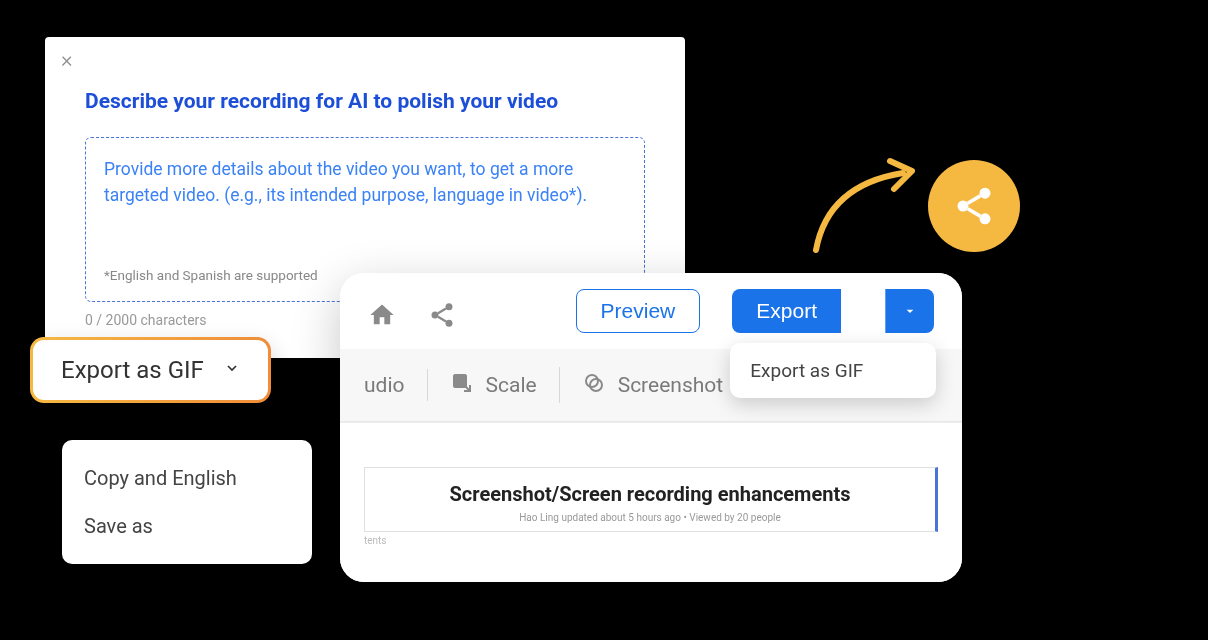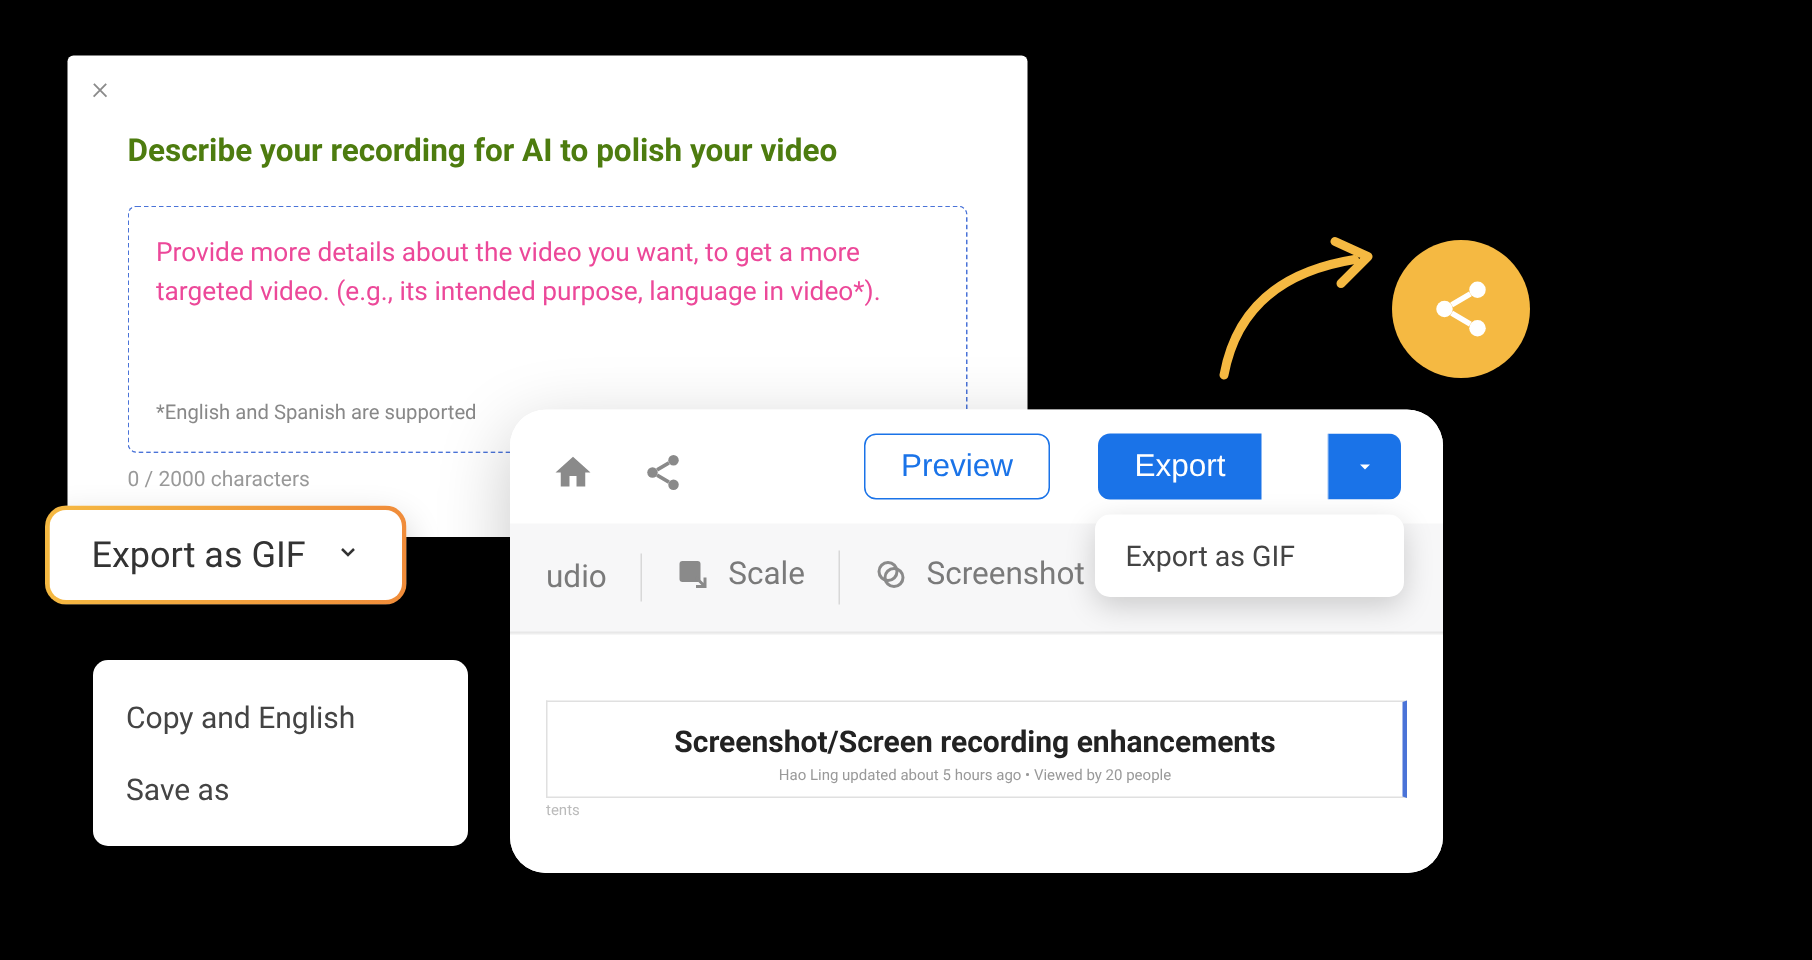--- a/index.html
+++ b/index.html
@@ -37,35 +37,35 @@
       color: #8b8b8b;
       cursor: pointer;
       font-size: 22px;
       line-height: 14px;
       font-weight: 300;
     }
     
     .modal-title {
       font-size: 21px;
       font-weight: 700;
-      color: #4d7c0f;
+      color: #1d4ed8;
       margin-top: 28px;
       margin-bottom: 24px;
     }
     
     .textarea-container {
       border: 1.5px dashed #4a73d8;
       border-radius: 6px;
       padding: 18px 18px 12px 18px;
       min-height: 165px;
       position: relative;
     }
     
     .textarea-placeholder {
-      color: #ec4899;
+      color: #3b82f6;
       font-size: 17.5px;
       line-height: 1.5;
     }
     
     .textarea-note {
       color: #888;
       font-size: 13.5px;
       margin-top: 58px;
     }
     
@@ -212,20 +212,21 @@
     .toolbar-second {
       display: flex;
       align-items: center;
       padding: 18px 16px 18px 24px;
       background: #f7f7f8;
       border-bottom: 1px solid #e8e8e8;
     }
     
     .tool-item {
       display: flex;
+      align-items: center;
       gap: 12px;
       padding: 4px 22px;
       border-right: 1px solid #d8d8d8;
       cursor: pointer;
     }
 
     .tool-item:first-child {
       padding-left: 0;
       border-right: 1px solid #d8d8d8;
     }

